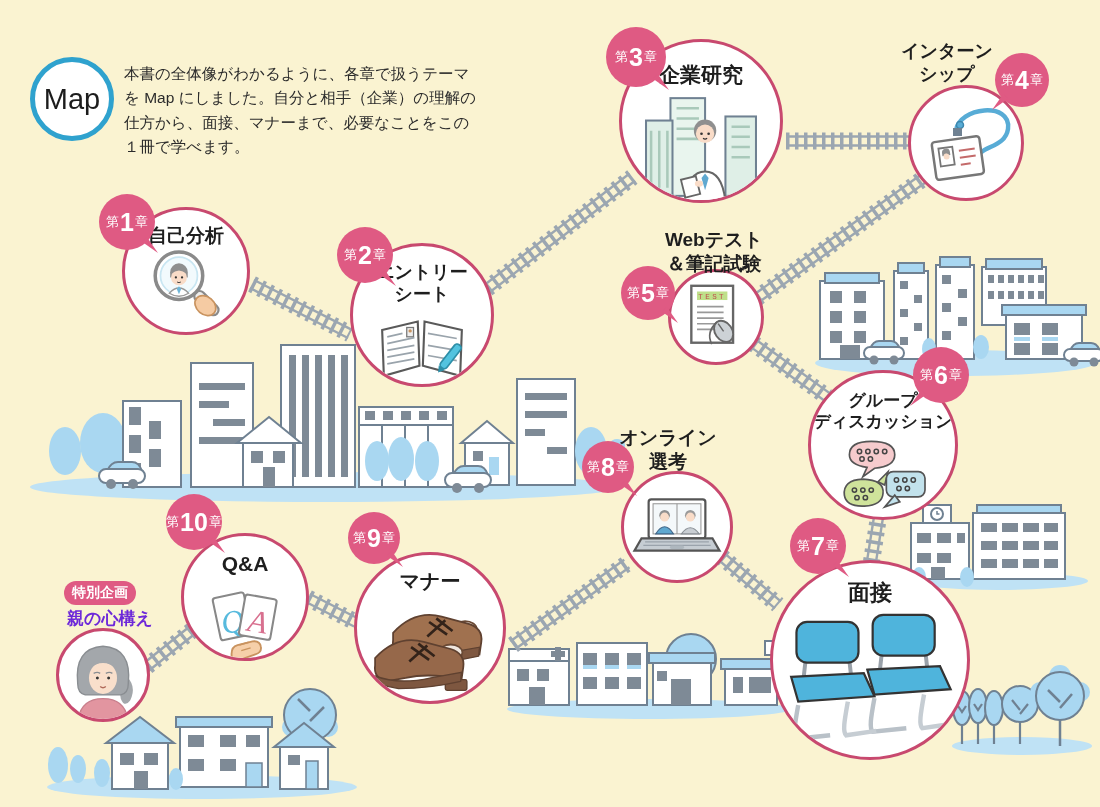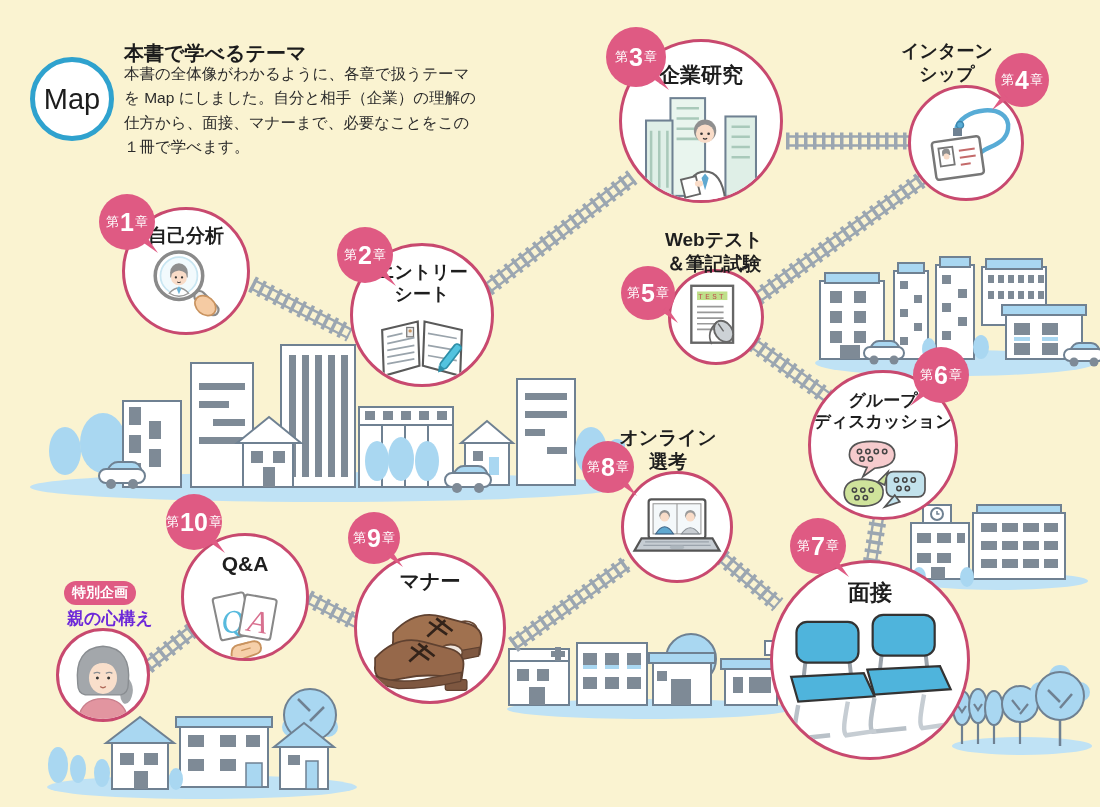--- a/index.html
+++ b/index.html
@@ -355,21 +355,20 @@
         <line class="rail" x1="0" y1="4.5" x2="54" y2="4.5"></line>
       </g>
     <g transform="translate(140,672) rotate(-38.7)">
         <line class="ties" x1="0" y1="0" x2="84" y2="0"></line>
         <line class="rail" x1="0" y1="-4.5" x2="84" y2="-4.5"></line>
         <line class="rail" x1="0" y1="4.5" x2="84" y2="4.5"></line>
       </g>
   </svg>
 
   <div class="map-logo">Map</div>
-  <div class="hdr-title">本書で学べるテーマ</div>
   <div class="hdr-desc">
     <div>本書の全体像がわかるように、各章で扱うテーマ</div>
     <div>を Map にしました。自分と相手（企業）の理解の</div>
     <div>仕方から、面接、マナーまで、必要なことをこの</div>
     <div>１冊で学べます。</div>
   </div>
 
   <div class="node" style="left:122px;top:207px;width:128px;height:128px;">
     <div class="in-label" style="top:14px;font-size:19px;">
         <span>自己分析</span>

